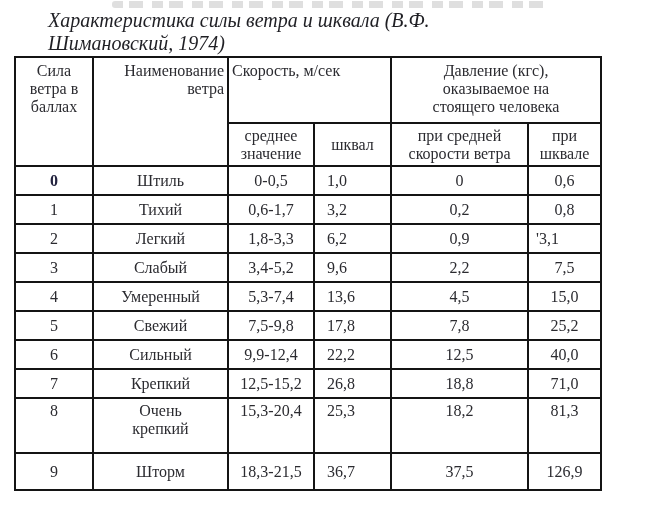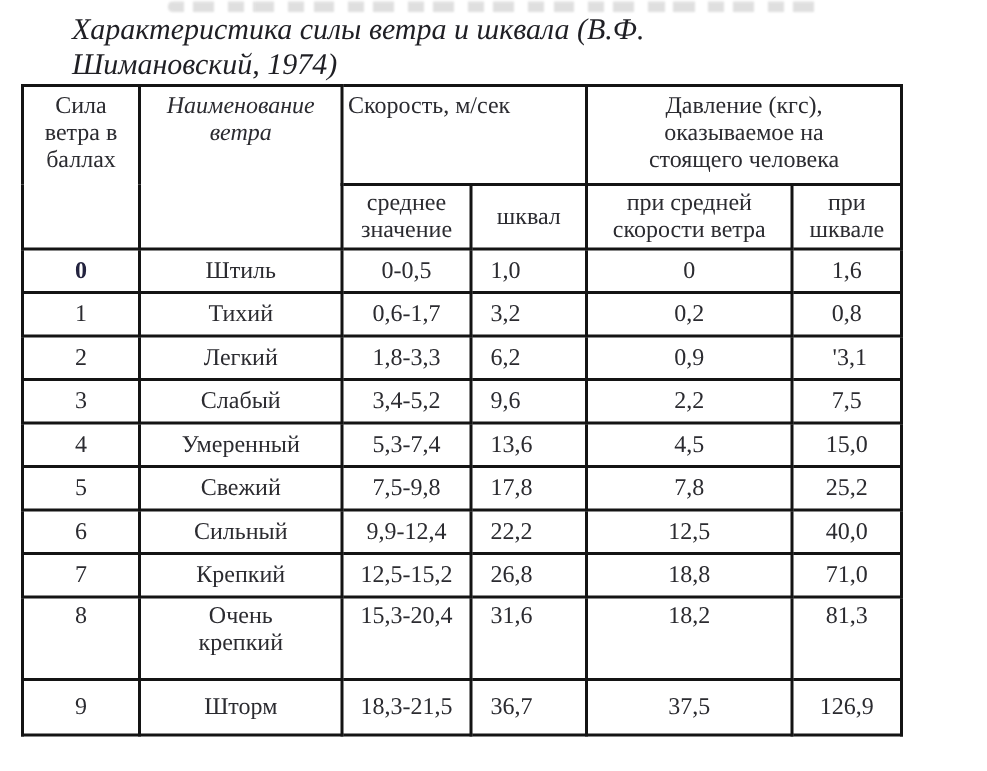--- a/index.html
+++ b/index.html
@@ -53,33 +53,33 @@
     border: 2px solid var(--border);
     white-space: pre-line;
     font-weight: normal;
     padding: 2px 3px;
     overflow: hidden;
   }
   thead tr.h1 th { height: 66px; vertical-align: top; padding-top: 4px; }
   thead tr.h2 th { height: 43px; vertical-align: middle; text-align: center; }
 
   th.h-force  { text-align: center; }
-  th.h-name   { text-align: center; padding-left: 6px; font-style: italic; }
+  th.h-name   { text-align: right; padding-left: 6px; }
   th.h-speed  { text-align: left; padding-left: 6px; }
   th.h-press  { text-align: center; }
 
   tbody td { height: 29px; text-align: center; vertical-align: middle; }
   tbody td:nth-child(4) { text-align: left; padding-left: 12px; }
   
   tbody tr:nth-child(9) td { height: 55px; vertical-align: top; padding-top: 3px; }
   tbody tr:nth-child(10) td { height: 37px; }
   
   tbody tr:nth-child(1) td:first-child { font-weight: bold; color: var(--accent-zero); }
   
-  tbody tr:nth-child(3) td:last-child { text-align: center; padding-left: 7px; border-radius: 13px; }
+  tbody tr:nth-child(3) td:last-child { text-align: left; padding-left: 7px; border-radius: 13px; }
 </style>
 </head>
 <body>
 
 <div class="page">
 
   <div class="ghost-line"></div>
 
   <div class="title">
     <div>Характеристика силы ветра и шквала (В.Ф.</div>
@@ -117,21 +117,21 @@
 шквале</th>
       </tr>
     </thead>
     <tbody>
         <tr>
           <td>0</td>
           <td>Штиль</td>
           <td>0-0,5</td>
           <td>1,0</td>
           <td>0</td>
-          <td>1,6</td>
+          <td>0,6</td>
         </tr>
         <tr>
           <td>1</td>
           <td>Тихий</td>
           <td>0,6-1,7</td>
           <td>3,2</td>
           <td>0,2</td>
           <td>0,8</td>
         </tr>
         <tr>
@@ -180,21 +180,21 @@
           <td>12,5-15,2</td>
           <td>26,8</td>
           <td>18,8</td>
           <td>71,0</td>
         </tr>
         <tr>
           <td>8</td>
           <td>Очень
 крепкий</td>
           <td>15,3-20,4</td>
-          <td>31,6</td>
+          <td>25,3</td>
           <td>18,2</td>
           <td>81,3</td>
         </tr>
         <tr>
           <td>9</td>
           <td>Шторм</td>
           <td>18,3-21,5</td>
           <td>36,7</td>
           <td>37,5</td>
           <td>126,9</td>

